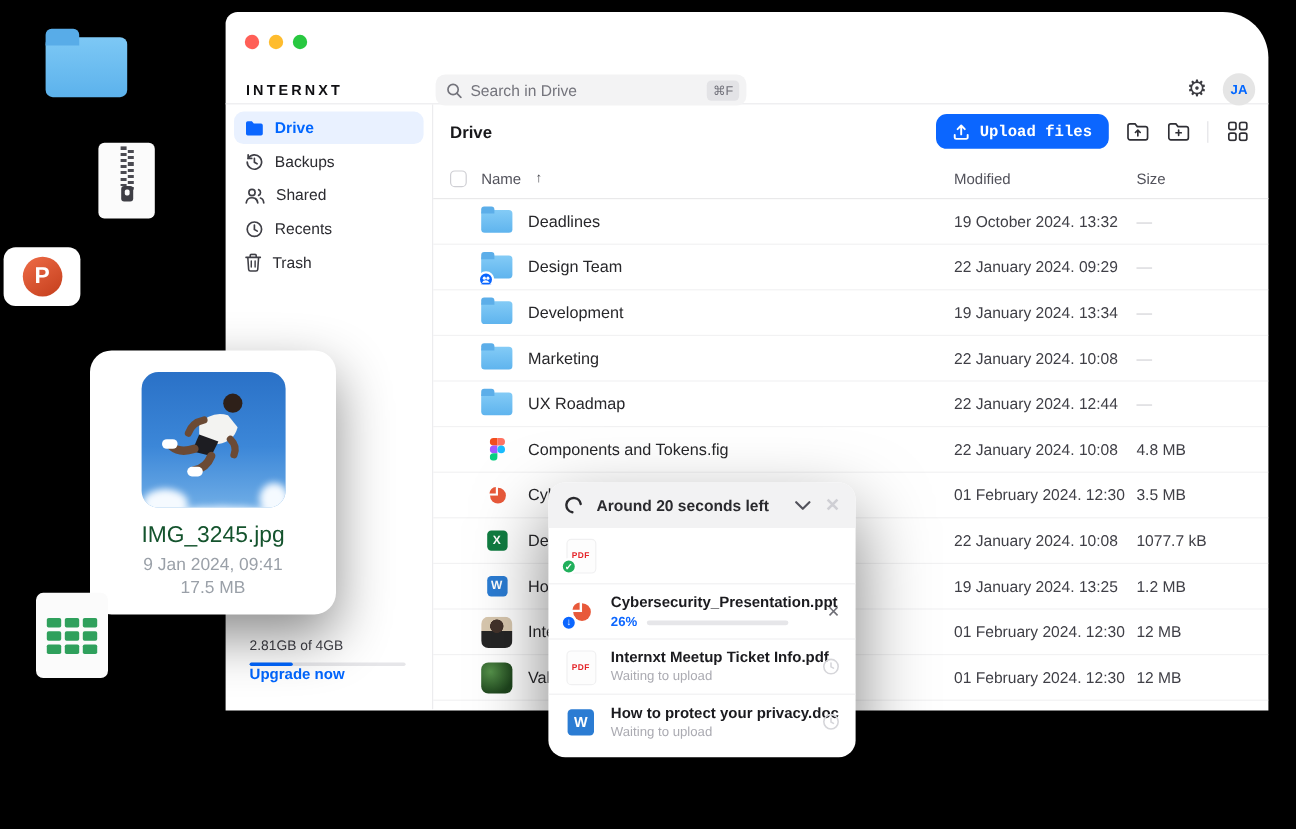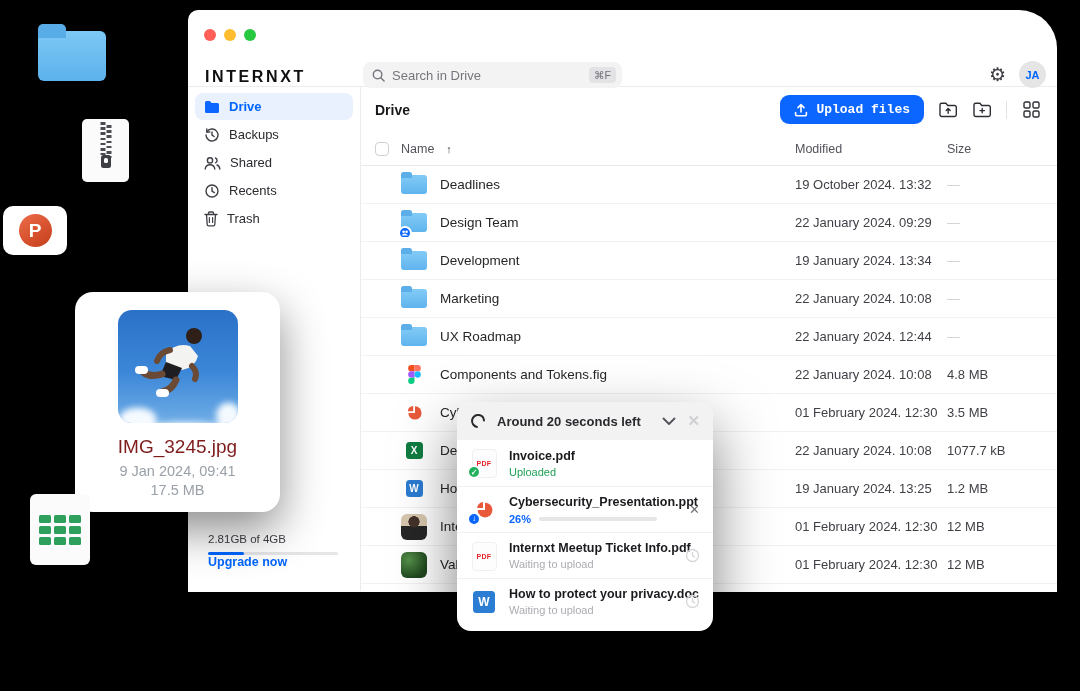--- a/index.html
+++ b/index.html
@@ -8,21 +8,21 @@
            font-family:"Liberation Sans", sans-serif; -webkit-font-smoothing:antialiased; }
 
   
   .app { position:absolute; left:188px; top:10px; width:869px; height:582px;
          background:#fff; border-radius:10px 38px 0 0; z-index:5; }
 
   .topbar { position:relative; height:77px; border-bottom:1px solid #ececee; }
   .dots { position:absolute; left:16px; top:19px; display:flex; gap:8px; }
   .dot { width:12px; height:12px; border-radius:50%; }
   .dot.red{background:#ff5f57;} .dot.yellow{background:#febc2e;} .dot.green{background:#28c840;}
-  .logo { position:absolute; left:17px; top:58px; font-size:16px; font-weight:bold;
+  .logo { position:absolute; left:17px; top:58px; font-size:12px; font-weight:bold;
           letter-spacing:2.6px; color:#0f0f12; }
   .search { position:absolute; left:175px; top:52px; width:259px; height:26px;
             background:#f3f3f4; border-radius:8px; display:flex; align-items:center;
             padding:0 6px 0 9px; gap:7px; }
   .search input { flex:1; border:0; background:transparent; outline:none; font-size:13px;
                   color:#3f3f46; font-family:inherit; }
   .search input::placeholder { color:#74747c; }
   .kbd { background:#e3e3e6; border-radius:4px; font-size:10.5px; color:#6f6f78;
          padding:2px 5px; }
   .gear { position:absolute; left:801px; top:55px; width:19px; height:19px; color:#3c3c42;
@@ -149,21 +149,21 @@
   .card { position:absolute; left:75px; top:292px; width:205px; height:220px; background:#fff;
           border-radius:18px; z-index:11; text-align:center; box-shadow:0 18px 45px rgba(0,0,0,.45); }
   .card-photo { margin:18px auto 0; width:120px; height:113px; border-radius:14px; overflow:hidden;
                 position:relative;
                 background:linear-gradient(180deg,#2a71c7 0%,#3c87d8 55%,#6fadE6 100%); }
   .clouds { position:absolute; left:-12px; right:-12px; bottom:-16px; height:52px; filter:blur(3px);
             background:
               radial-gradient(closest-side at 22% 62%, #f5faff 0 58%, transparent 60%),
               radial-gradient(closest-side at 55% 80%, #eaf4ff 0 62%, transparent 64%),
               radial-gradient(closest-side at 85% 55%, #f5faff 0 55%, transparent 57%); }
-  .card-title { margin-top:13px; font-size:19px; color:#7f1d1d; }
+  .card-title { margin-top:13px; font-size:19px; color:#14532d; }
   .card-meta { margin-top:5px; font-size:14.5px; color:#9aa0a8; }
   .card-meta + .card-meta { margin-top:3px; }
 
   svg { display:block; }
 </style>
 </head>
 <body>
 
 <div class="stage">
 
@@ -476,24 +476,20 @@
         <path d="M1.5 1.5 L7 7 L12.5 1.5" fill="none" stroke="#52525b" stroke-width="1.8" stroke-linecap="round" stroke-linejoin="round"></path>
       </svg>
       <span class="p-x">✕</span>
     </div>
 
     <div class="p-item">
       <span class="icon-slot">
           <span class="pdf-card">PDF</span>
         <span class="mini-badge ok">✓</span>
         </span>
-      <div class="p-text">
-        <div class="p-name">Invoice.pdf</div>
-        <div class="p-status ok">Uploaded</div>
-      </div>
     </div>
 
     <div class="p-item">
       <span class="icon-slot">
         <svg width="19" height="19" viewBox="0 0 18 18">
           <circle cx="9.5" cy="9.5" r="7" fill="#e8593a"></circle>
           <rect x="0" y="0" width="9.5" height="9.5" fill="#fff"></rect>
           <path d="M7.6 7.6 L7.6 2 A6 6 0 0 0 2 7.6 Z" fill="#e8593a"></path>
         </svg>
         <span class="mini-badge up">↓</span>

